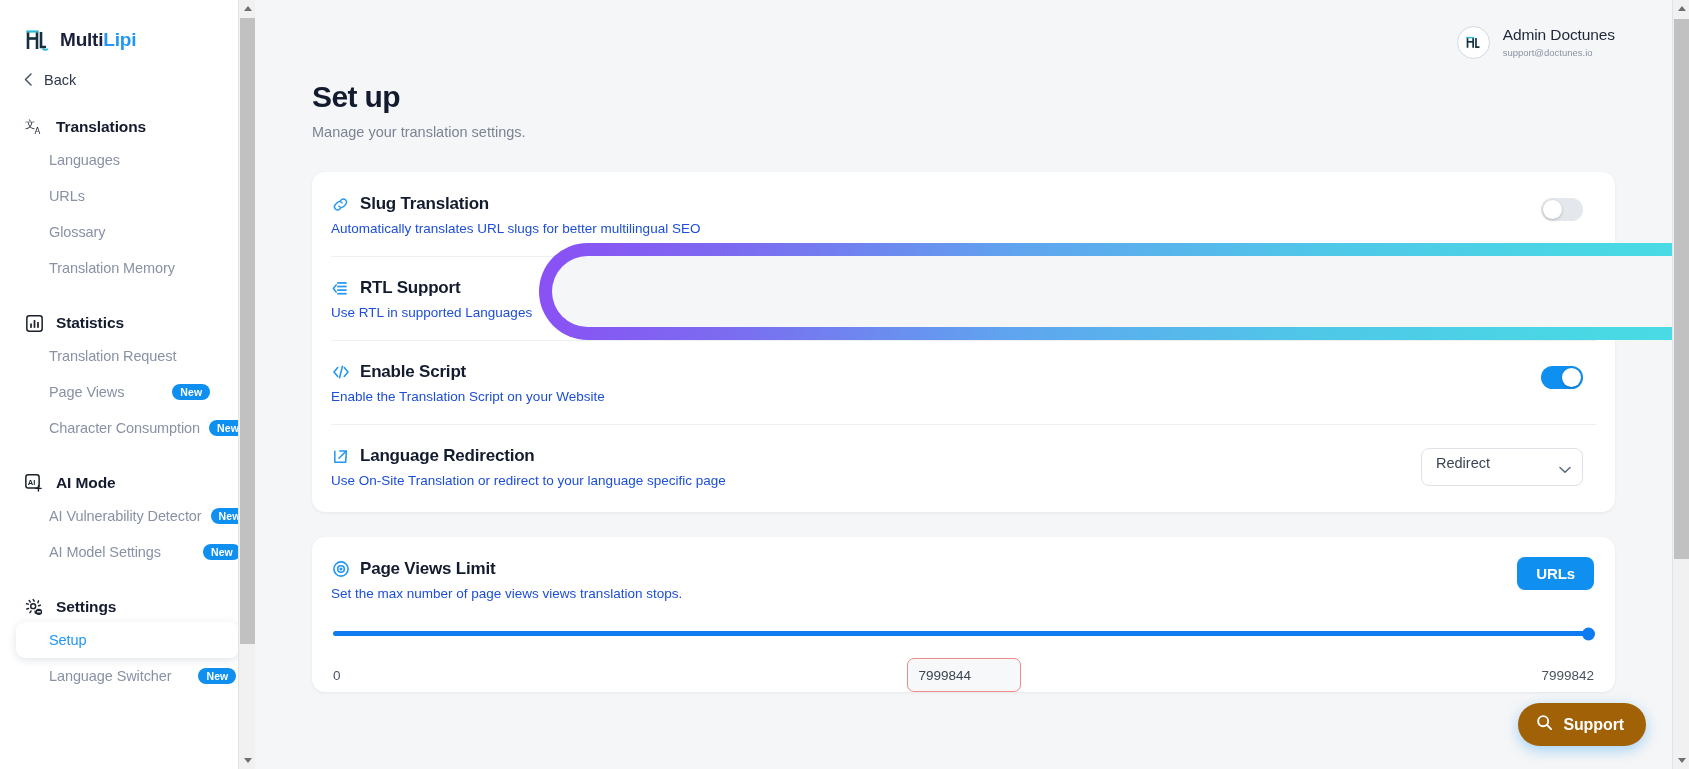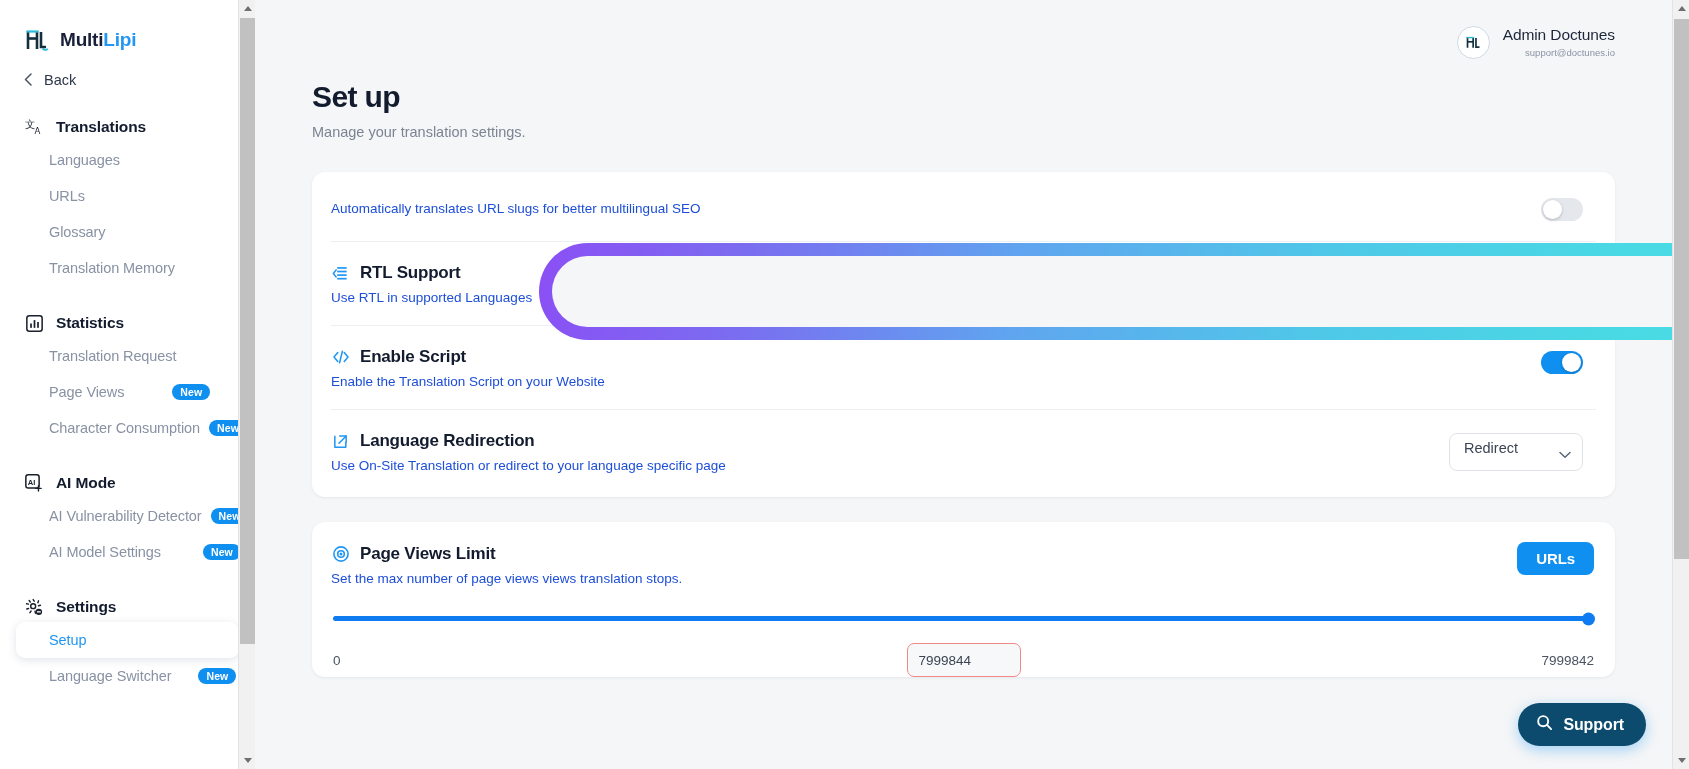--- a/index.html
+++ b/index.html
@@ -145,21 +145,21 @@
     background:#c1c1c1;
   }
 
   .topbar {
     height: 76px;
     display: flex; align-items: center; justify-content: flex-end;
     padding-right: 74px;
     padding-top: 8px;
   }
   .user {
-    display: flex; align-items: center; gap: 13px; text-align: right;
+    display: flex; align-items: center; gap: 13px;
   }
   .avatar {
     width: 33px; height: 33px; border-radius: 50%;
     background: #ffffff;
     border: 1.5px solid #cfd9e4;
     display: flex; align-items: center; justify-content: center;
     flex: 0 0 33px;
   }
   .user-meta { line-height: 1.25; }
   .user-name { font-size: 15.5px; color: #1d2639; font-weight: 400; letter-spacing: -0.1px;}
@@ -221,21 +221,21 @@
     position: absolute; top: 2px; left: 2px;
     width: 19px; height: 19px; border-radius: 50%;
     background: #ffffff;
     box-shadow: 0 1px 3px rgba(0,0,0,0.22);
   }
   .toggle.on { background: #0f8ff0; }
   .toggle.on .knob { left: 21px; }
 
   
   .select {
-    width: 134px; height: 38px;
+    width: 162px; height: 38px;
     border: 1px solid #dfe3e8; border-radius: 8px;
     background: #ffffff;
     display: flex; align-items: center; justify-content: space-between;
     padding: 0 12px 8px 14px;
     cursor: pointer;
     margin-top: 2px;
   }
   .select-val { font-size: 14.5px; color: #3a4453; }
   .chev-dn {
     width: 11px; height: 7px; position: relative;
@@ -299,21 +299,21 @@
       linear-gradient(100deg, #8b4ff5 0%, #7b6cf0 16%, #5fa5ef 38%, #4fc8e8 62%, #49d9e4 85%, #4ddde6 100%) border-box;
     pointer-events: none;
     z-index: 30;
   }
 
   
   .support-fab {
     position: absolute;
     right: 43px; bottom: 23px;
     height: 43px; padding: 0 22px 0 18px;
-    background: #0c4a6e; color: #fff;
+    background: #a16207; color: #fff;
     border-radius: 24px;
     display: flex; align-items: center; gap: 10px;
     font-size: 16px; font-weight: 700;
     box-shadow: 0 4px 14px rgba(15,143,240,0.36);
     cursor: pointer; z-index: 50;
     letter-spacing: -0.1px;
   }
 </style>
 </head>
 <body>
@@ -467,20 +467,29 @@
       <div class="page-title">Set up</div>
       <div class="page-sub">Manage your translation settings.</div>
     </div>
 
     <div class="cards-wrap">
 
       <section class="card">
 
         <div class="row">
           <div class="row-left">
+            <div class="row-title-line">
+              <span class="row-ic">
+                <svg width="17" height="17" viewBox="0 0 18 18">
+                  <path d="M7.3 10.7 a3.3 3.3 0 0 0 5 .4 l2.1-2.1 a3.3 3.3 0 0 0-4.7-4.7 L8.5 5.5" stroke="#2196f3" stroke-width="1.5" fill="none" stroke-linecap="round"></path>
+                  <path d="M10.7 7.3 a3.3 3.3 0 0 0-5-.4 L3.6 9 a3.3 3.3 0 0 0 4.7 4.7 l1.2-1.2" stroke="#2196f3" stroke-width="1.5" fill="none" stroke-linecap="round"></path>
+                </svg>
+              </span>
+              <span class="row-title">Slug Translation</span>
+            </div>
             <div class="row-desc">Automatically translates URL slugs for better multilingual SEO</div>
           </div>
           <div class="toggle">
               <span class="knob"></span>
             </div>
         </div>
 
         <div class="row">
           <div class="row-left">
             <div class="row-title-line">

